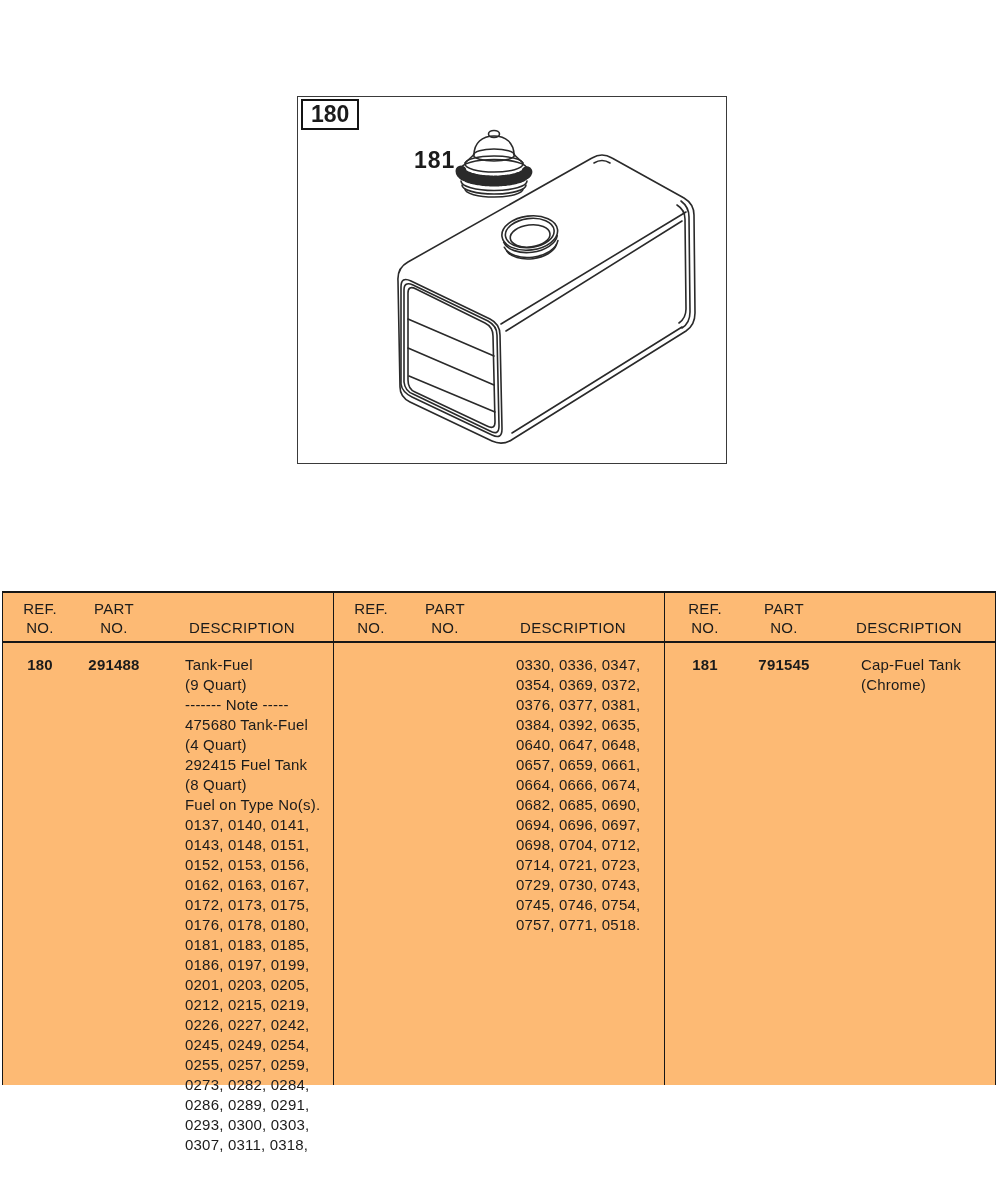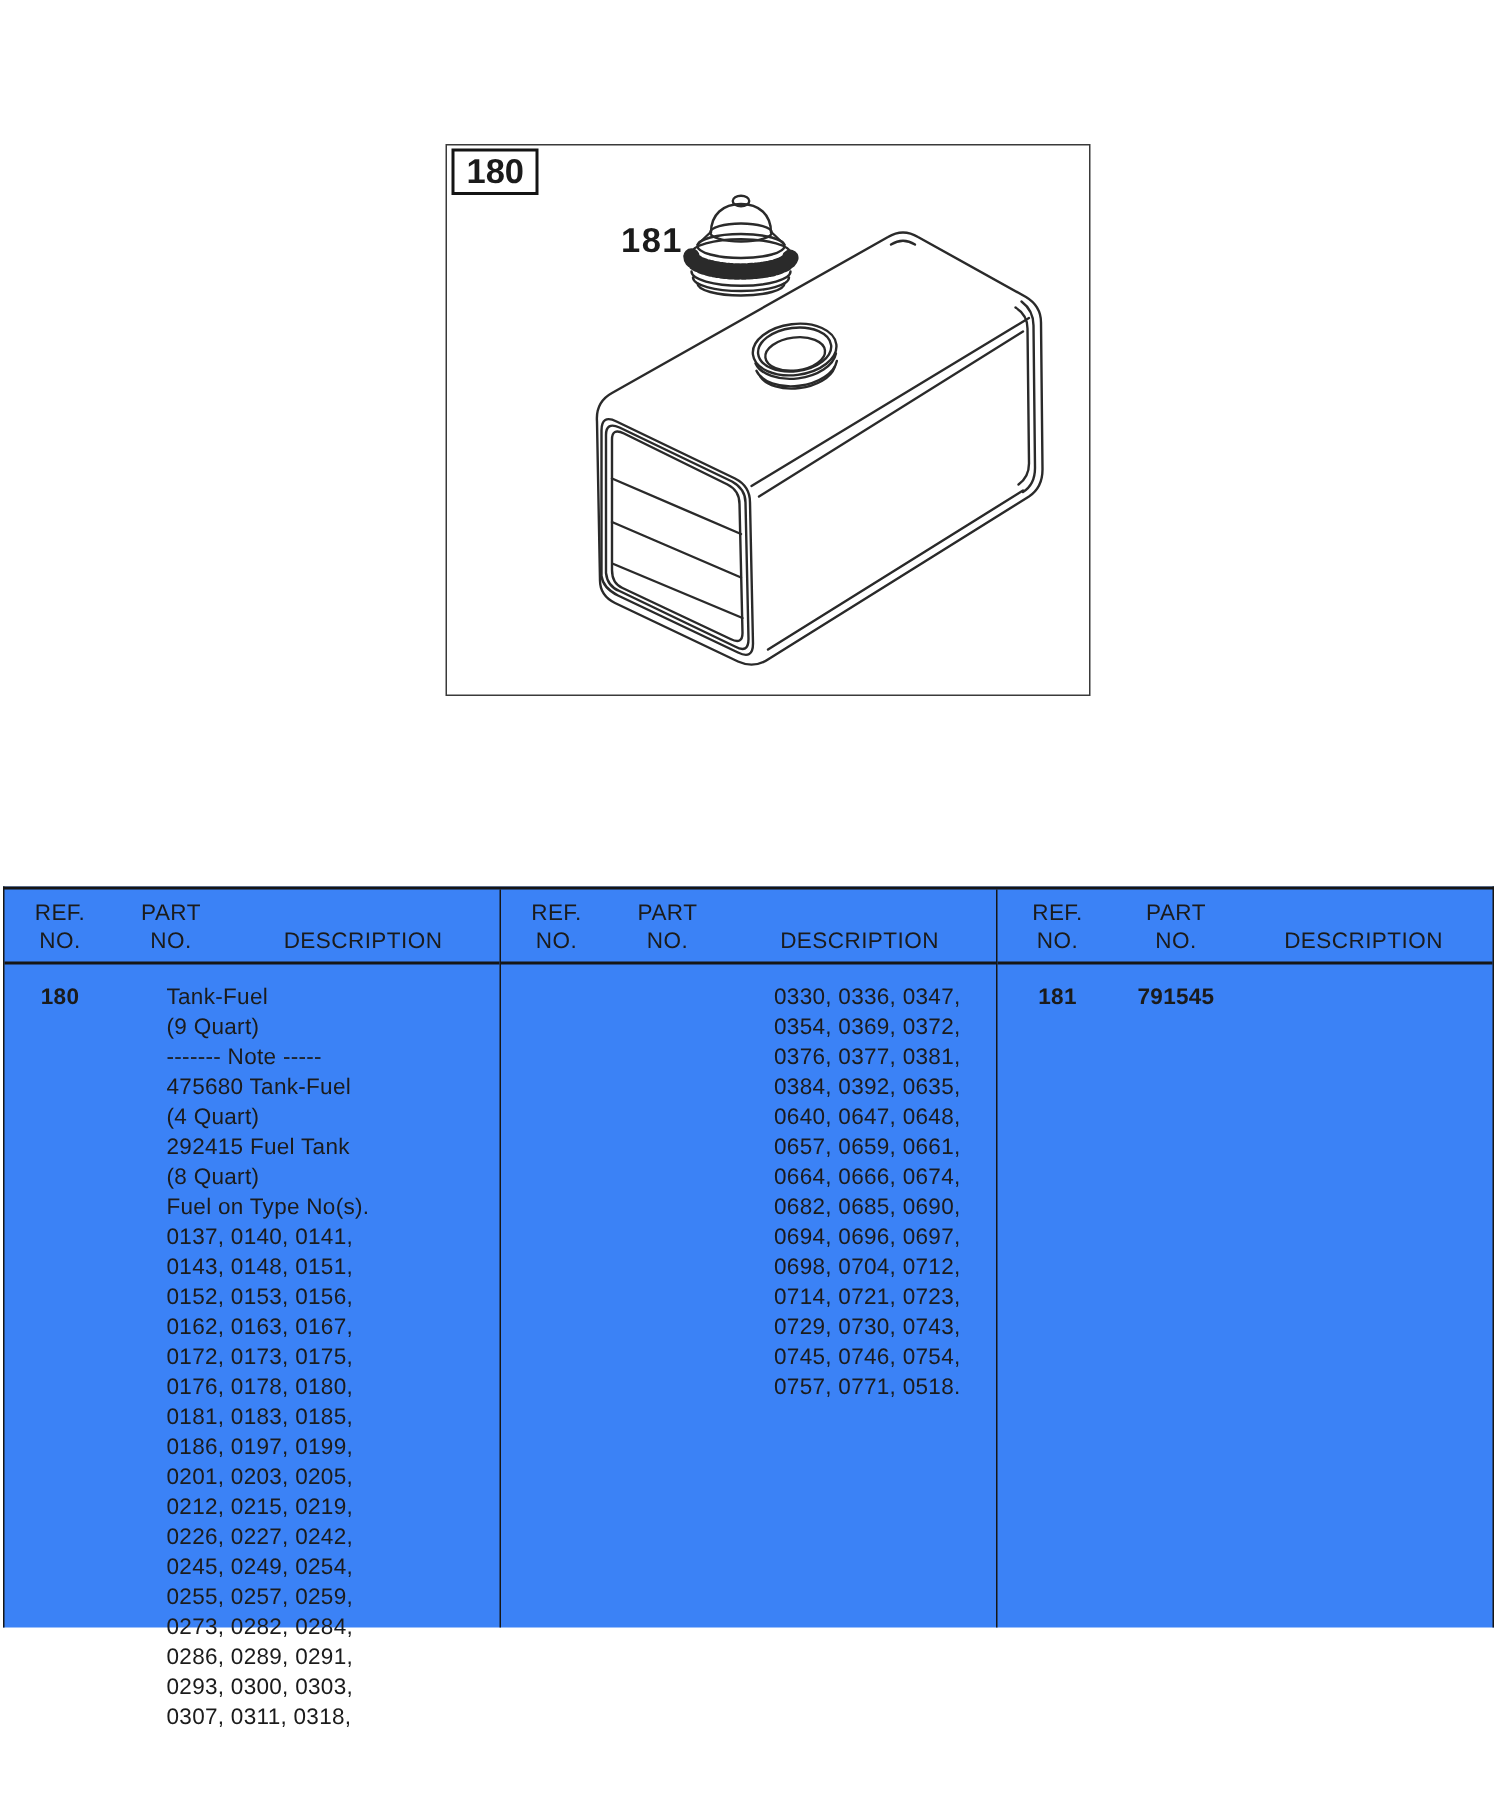--- a/index.html
+++ b/index.html
@@ -28,21 +28,21 @@
     font-size:23px;font-weight:bold;letter-spacing:1px;z-index:2;
   }
   .diagram-frame svg{position:absolute;left:0;top:0;}
   
   .parts-table{
     position:absolute;left:2px;top:591px;width:994px;height:494px;
     border-top:2px solid #161616;
     border-left:1px solid #161616;
     border-right:1px solid #161616;
     display:flex;box-sizing:border-box;
-    background:#3b82f6;
+    background:#fdba74;
   }
   .sec{flex:1 1 0;display:flex;flex-direction:column;min-width:0;}
   .sec + .sec{border-left:1px solid #161616;}
   .sec-header{
     height:44px;flex:0 0 auto;
     border-bottom:2px solid #161616;
     display:grid;grid-template-columns:74px 74px 1fr;
     align-items:end;
     padding-bottom:4px;
     font-size:15px;line-height:19px;letter-spacing:0.3px;
@@ -127,20 +127,21 @@
           <div>NO.</div>
       </div>
       <div>
         <div>PART</div>
           <div>NO.</div>
       </div>
       <div>DESCRIPTION</div>
     </div>
     <div class="sec-body">
       <div class="cell-ref">180</div>
+      <div class="cell-part">291488</div>
       <div class="cell-desc">
           <div class="desc-line">Tank-Fuel</div>
           <div class="desc-line">(9 Quart)</div>
           <div class="desc-line"><span>------- </span><span class="b">Note</span><span> -----</span></div>
           <div class="desc-line"><span class="b">475680</span><span> Tank-Fuel</span></div>
           <div class="desc-line">(4 Quart)</div>
           <div class="desc-line"><span class="b">292415</span><span> Fuel Tank</span></div>
           <div class="desc-line">(8 Quart)</div>
           <div class="desc-line">Fuel on Type No(s).</div>
           <div class="desc-line">0137, 0140, 0141,</div>
@@ -206,16 +207,20 @@
       </div>
       <div>
         <div>PART</div>
           <div>NO.</div>
       </div>
       <div>DESCRIPTION</div>
     </div>
     <div class="sec-body">
       <div class="cell-ref">181</div>
       <div class="cell-part">791545</div>
+      <div class="cell-desc">
+          <div class="desc-line">Cap-Fuel Tank</div>
+          <div class="desc-line">(Chrome)</div>
+        </div>
     </div>
   </div>
 
 </div>
 
 </body></html>

